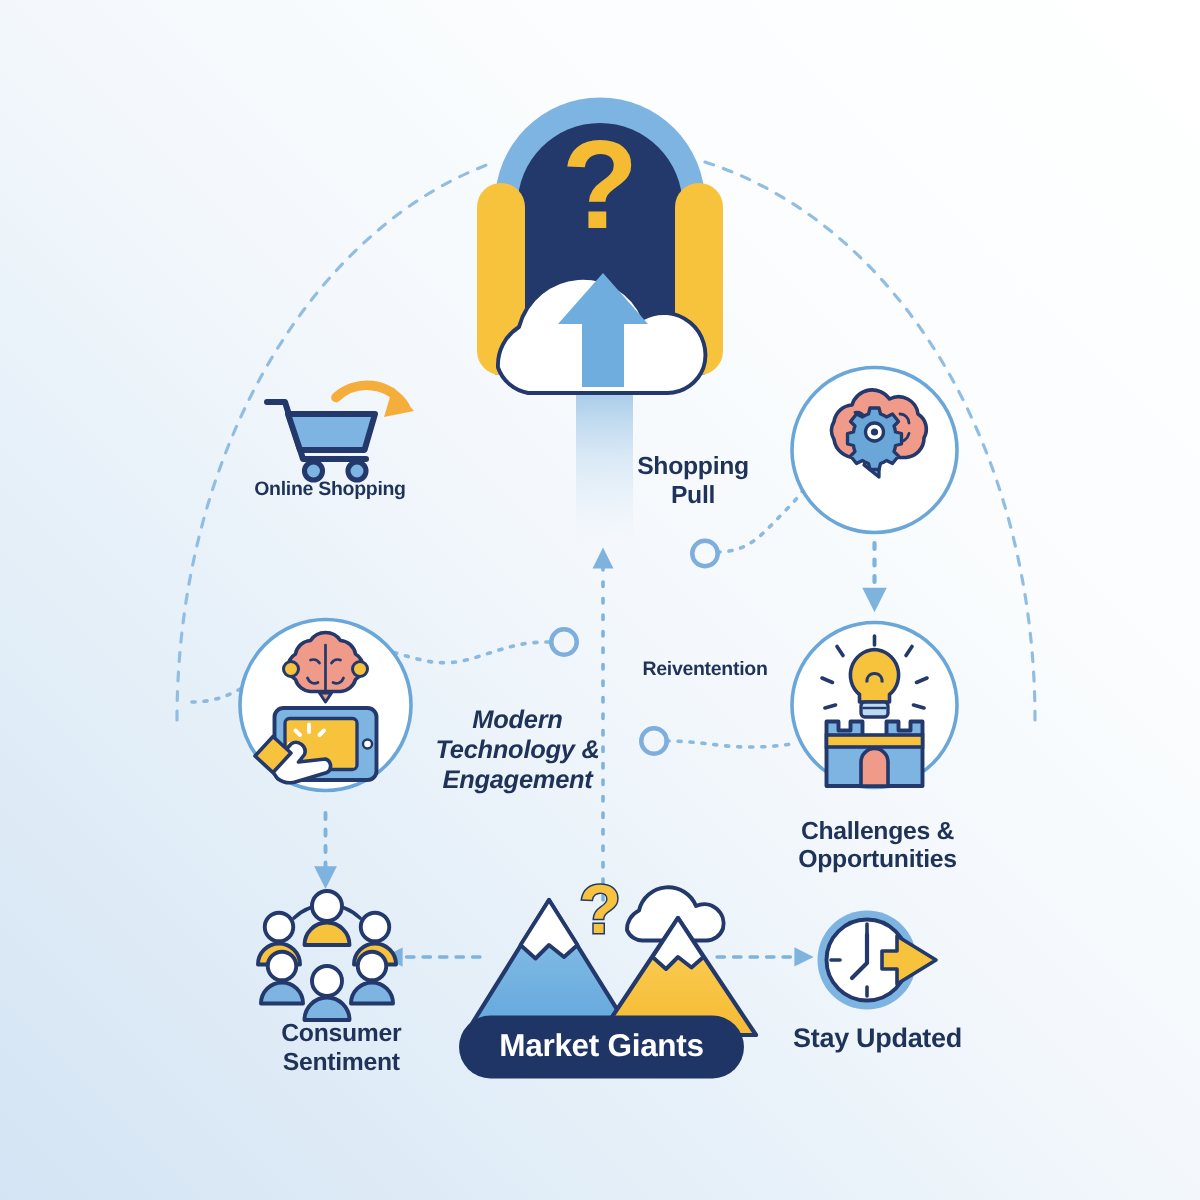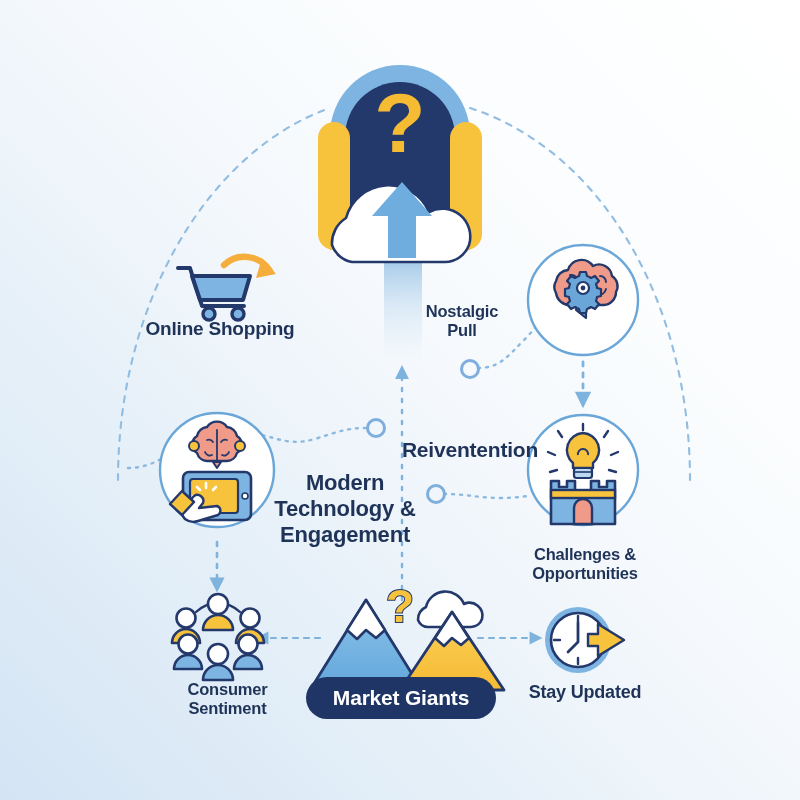--- a/index.html
+++ b/index.html
@@ -20,24 +20,24 @@
   #art { position: absolute; inset: 0; width: 800px; height: 800px; }
   .lbl {
     position: absolute;
     color: #1f3358;
     font-weight: bold;
     text-align: center;
     line-height: 1.18;
     letter-spacing: -0.2px;
     white-space: pre-line;
   }
-  #lbl-online-shopping { left: 110px; top: 318px; width: 220px; font-size: 19px; }
+  #lbl-online-shopping { left: 110px; top: 318px; width: 220px; font-size: 13px; }
   #lbl-nostalgic       { left: 372px; top: 302px; width: 180px; font-size: 16.5px; }
-  #lbl-reinvention     { left: 380px; top: 438px; width: 180px; font-size: 21px; }
-  #lbl-modern-tech     { left: 265px; top: 470px; width: 160px; font-size: 22px; }
+  #lbl-reinvention     { left: 380px; top: 438px; width: 180px; font-size: 13px; }
+  #lbl-modern-tech     { left: 265px; top: 470px; width: 160px; font-size: 17px; font-style: italic; }
   #lbl-challenges      { left: 490px; top: 545px; width: 190px; font-size: 16.5px; }
   #lbl-consumer        { left: 140px; top: 680px; width: 175px; font-size: 16.5px; }
   #lbl-stay-updated    { left: 495px; top: 682px; width: 180px; font-size: 18px; }
   #badge-market-giants {
     position: absolute;
     left: 306px; top: 677px;
     width: 190px; height: 42px;
     background: #1f3566;
     border-radius: 21px;
     color: #ffffff;
@@ -277,21 +277,21 @@
         <line x1="554" y1="640" x2="560" y2="640"></line>
         <line x1="596" y1="640" x2="602" y2="640"></line>
       </g>
       <path d="M578 623 L578 642 L568 652" fill="none" stroke="#23386b" stroke-width="2.8" stroke-linecap="round" stroke-linejoin="round"></path>
       <path d="M598 624 L624 640 L598 656 L598 646 L588 646 L588 634 L598 634 Z" fill="#f8c33c" stroke="#23386b" stroke-width="2.4" stroke-linejoin="round"></path>
     </g>
   </svg>
 
   <div class="lbl" id="lbl-online-shopping">Online Shopping</div>
 
-  <div class="lbl" id="lbl-nostalgic">Nostalgic
+  <div class="lbl" id="lbl-nostalgic">Shopping
 Pull</div>
 
   <div class="lbl" id="lbl-reinvention">Reiventention</div>
 
   <div class="lbl" id="lbl-modern-tech">Modern
 Technology &amp;
 Engagement</div>
 
   <div class="lbl" id="lbl-consumer">Consumer
 Sentiment</div>

